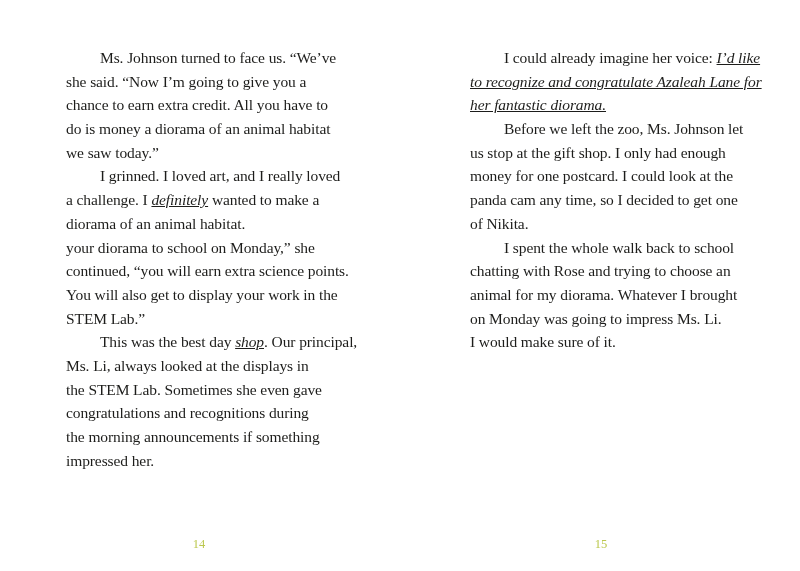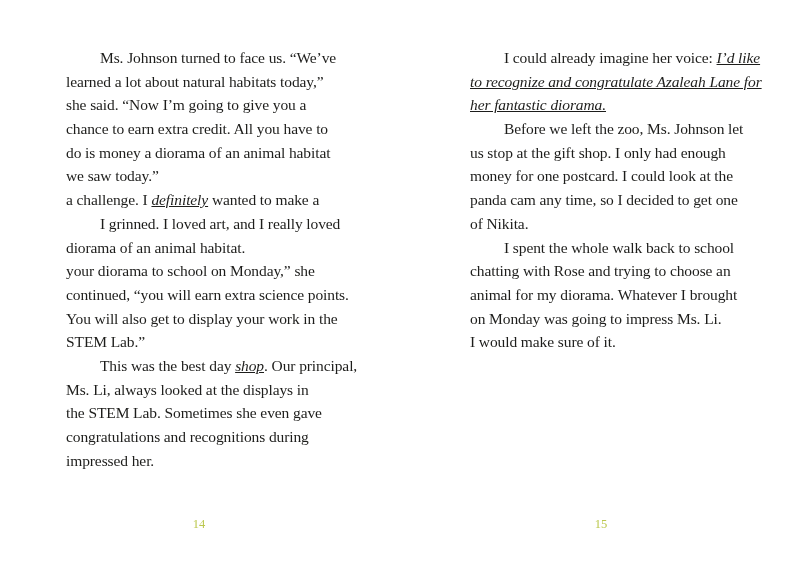--- a/index.html
+++ b/index.html
@@ -24,54 +24,54 @@
     letter-spacing: -0.1px;
     white-space: nowrap;
   }
   .page-text.left  { left: 66px; }
   .page-text.right { left: 470px; }
   .line { height: 23.7px; }
   .line.indent { padding-left: 34px; }
   .seg-italic { font-style: italic; text-decoration: underline; }
   .page-number {
     position: absolute;
-    top: 516px;
+    top: 536px;
     width: 40px;
     text-align: center;
     font-size: 12.5px;
     line-height: 16px;
     color: #bcc84e;
     font-family: "Liberation Serif", serif;
   }
   .page-number.left  { left: 179px; }
   .page-number.right { left: 581px; }
 </style>
 </head>
 <body>
 
 <div class="spread">
 
   <div class="page-text left">
       <div class="line indent"><span>Ms. Johnson turned to face us. “We’ve</span></div>
-      <div class="line"><span>learned a lot about natural habitats today,”</span></div>
       <div class="line"><span>she said. “Now I’m going to give you a</span></div>
       <div class="line"><span>chance to earn extra credit. All you have to</span></div>
       <div class="line"><span>do is money a diorama of an animal habitat</span></div>
       <div class="line"><span>we saw today.”</span></div>
+      <div class="line indent"><span>I grinned. I loved art, and I really loved</span></div>
       <div class="line"><span>a challenge. I </span><span class="seg-italic">definitely</span><span> wanted to make a</span></div>
-      <div class="line indent"><span>I grinned. I loved art, and I really loved</span></div>
       <div class="line"><span>diorama of an animal habitat.</span></div>
       <div class="line"><span>your diorama to school on Monday,” she</span></div>
       <div class="line"><span>continued, “you will earn extra science points.</span></div>
       <div class="line"><span>You will also get to display your work in the</span></div>
       <div class="line"><span>STEM Lab.”</span></div>
       <div class="line indent"><span>This was the best day </span><span class="seg-italic">shop</span><span>. Our principal,</span></div>
       <div class="line"><span>Ms. Li, always looked at the displays in</span></div>
       <div class="line"><span>the STEM Lab. Sometimes she even gave</span></div>
       <div class="line"><span>congratulations and recognitions during</span></div>
+      <div class="line"><span>the morning announcements if something</span></div>
       <div class="line"><span>impressed her.</span></div>
     </div>
 
   <div class="page-text right">
       <div class="line indent"><span>I could already imagine her voice: </span><span class="seg-italic">I’d like</span></div>
       <div class="line"><span class="seg-italic">to recognize and congratulate Azaleah Lane for</span></div>
       <div class="line"><span class="seg-italic">her fantastic diorama.</span></div>
       <div class="line indent"><span>Before we left the zoo, Ms. Johnson let</span></div>
       <div class="line"><span>us stop at the gift shop. I only had enough</span></div>
       <div class="line"><span>money for one postcard. I could look at the</span></div>

